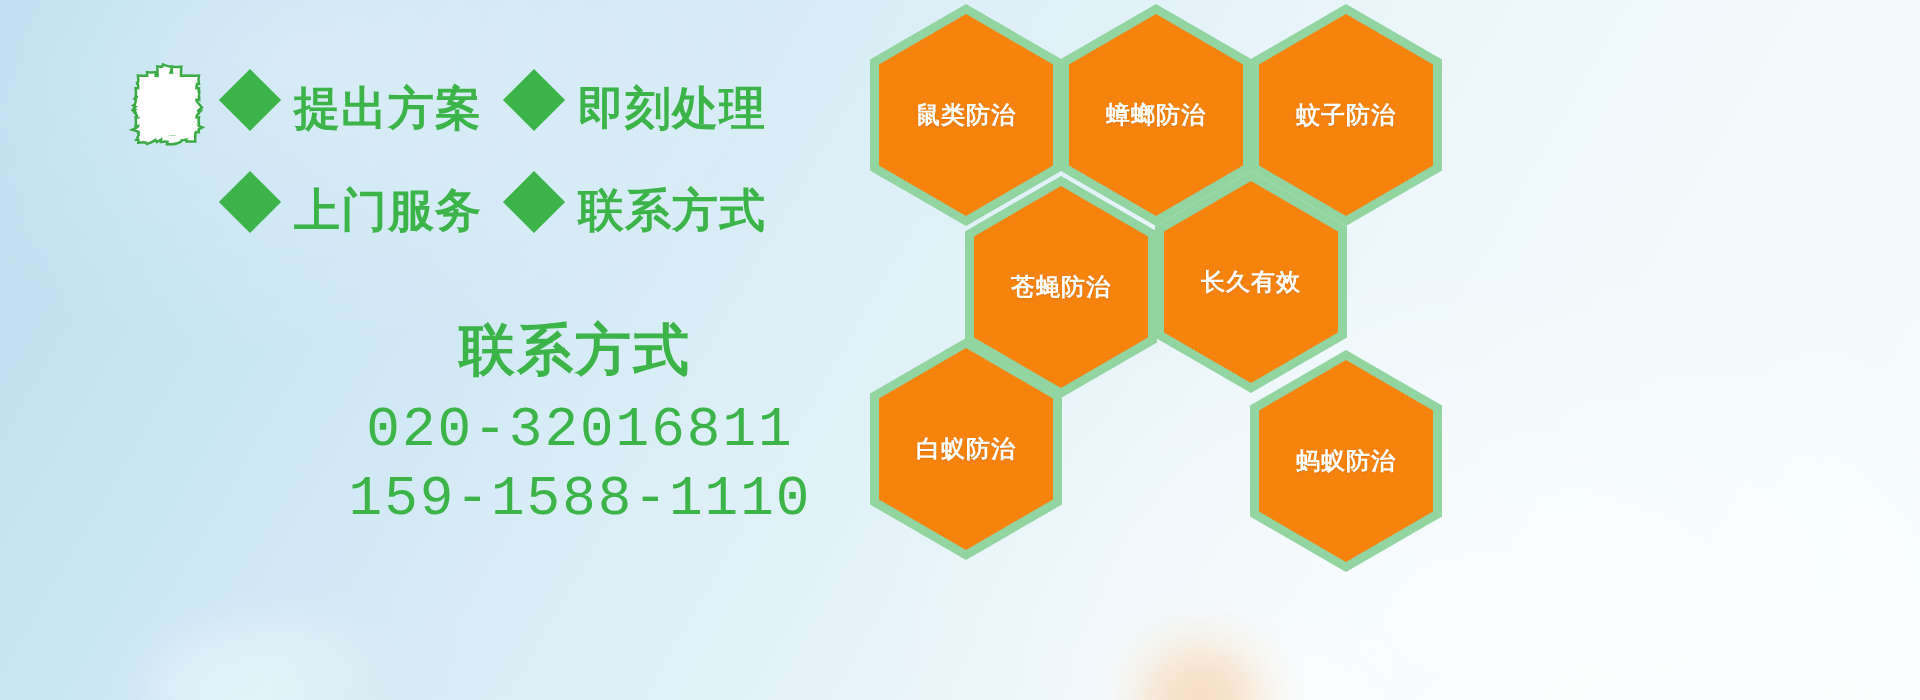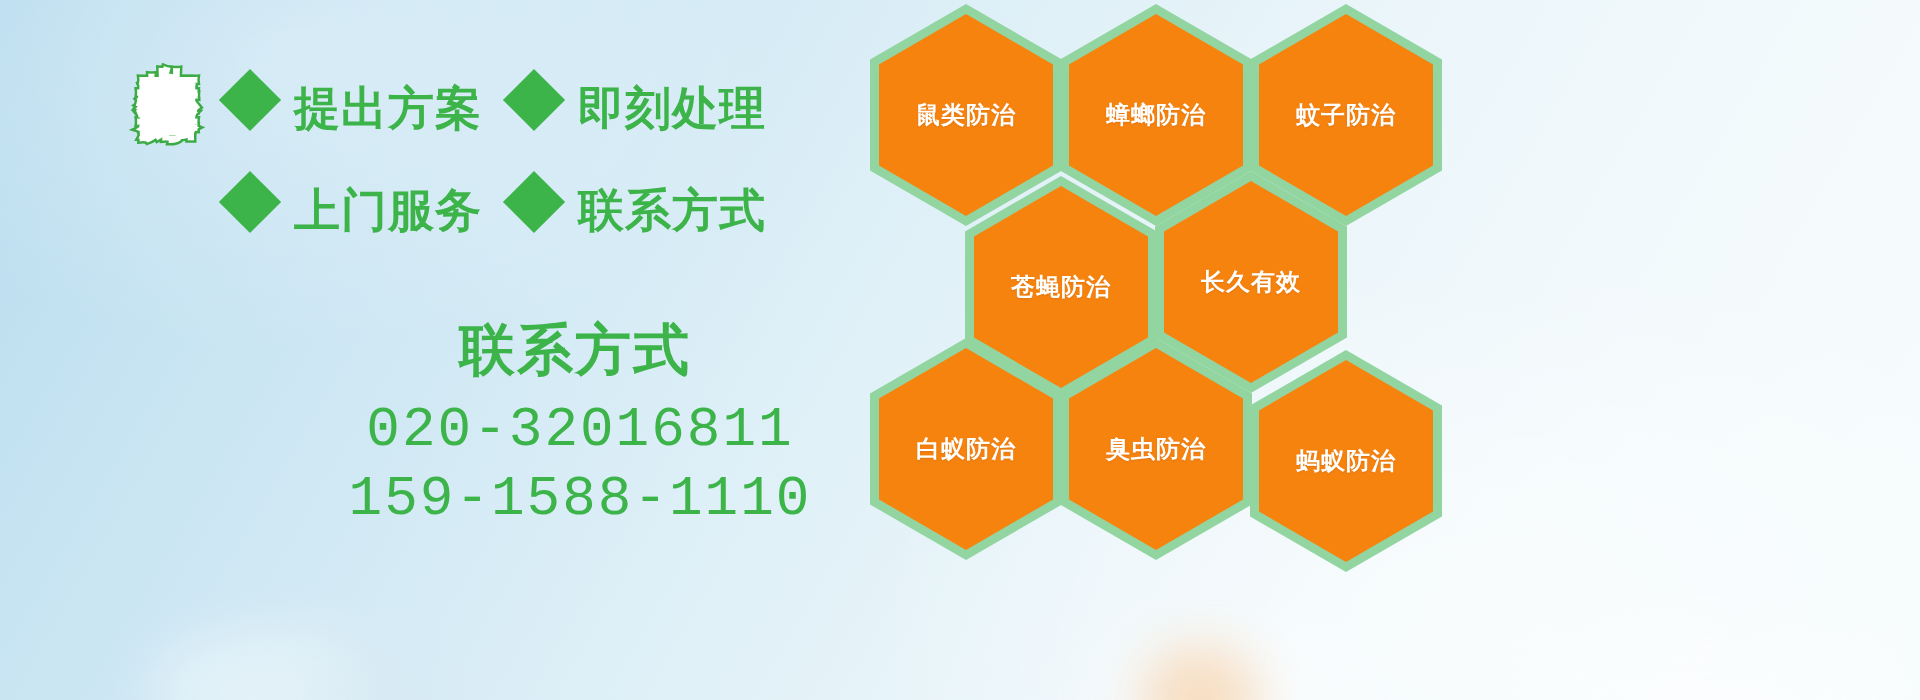--- a/index.html
+++ b/index.html
@@ -168,23 +168,19 @@
       <span class="hex-label">苍蝇防治</span>
     </div>
     <div class="hex h4">
       <div class="hex-inner"></div>
       <span class="hex-label">长久有效</span>
     </div>
     <div class="hex h5">
       <div class="hex-inner"></div>
       <span class="hex-label">白蚁防治</span>
     </div>
-    <div class="hex h6">
-      <div class="hex-inner"></div>
-      <span class="hex-label">臭虫防治</span>
-    </div>
     <div class="hex h7">
       <div class="hex-inner"></div>
       <span class="hex-label">蚂蚁防治</span>
     </div>
   </div>
 
 </div>
 
 </body></html>

